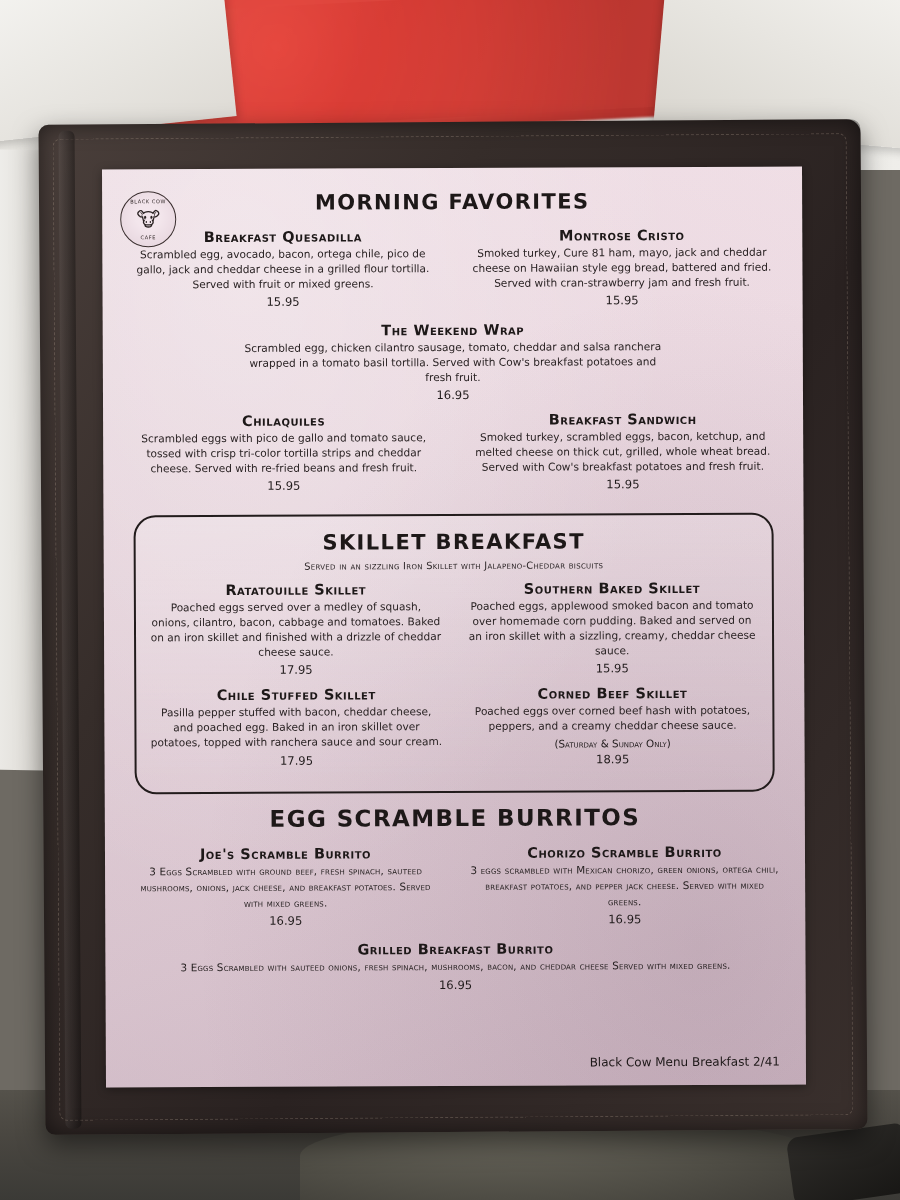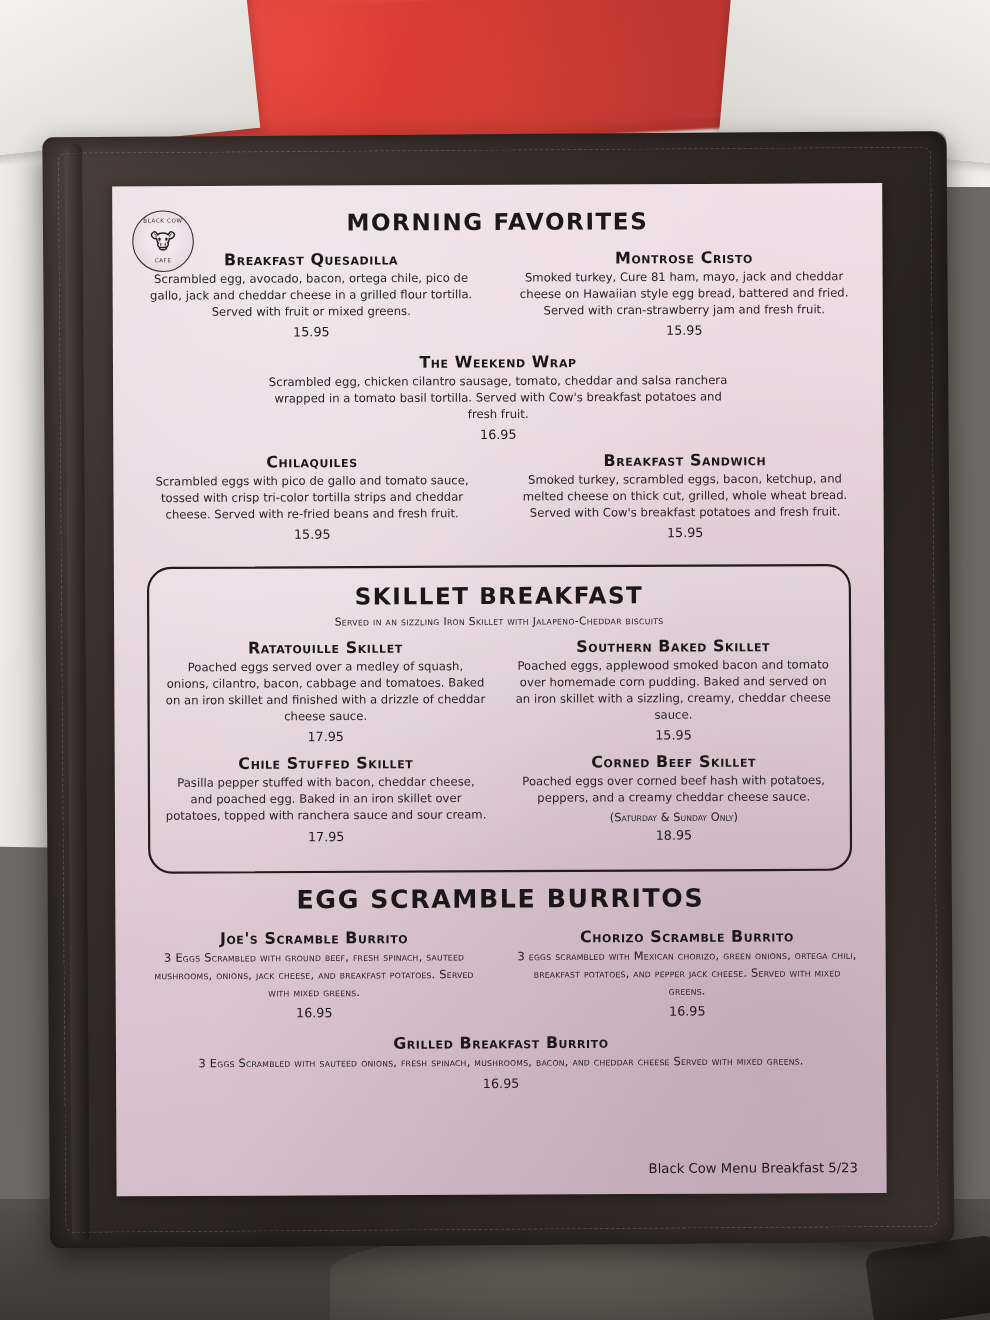--- a/index.html
+++ b/index.html
@@ -407,16 +407,16 @@
 
           <div class="item center-block">
             <div class="item-name">Grilled Breakfast Burrito</div>
             <div class="burrito-desc wide">3 Eggs Scrambled with sauteed onions, fresh spinach, mushrooms, bacon, and cheddar cheese Served with mixed greens.</div>
             <div class="item-price">16.95</div>
           </div>
         </div>
 
       </div>
 
-      <div class="footer-note">Black Cow Menu Breakfast 5/23</div>
+      <div class="footer-note">Black Cow Menu Breakfast 2/41</div>
     </div>
   </div>
 </div>
 
 </body></html>

